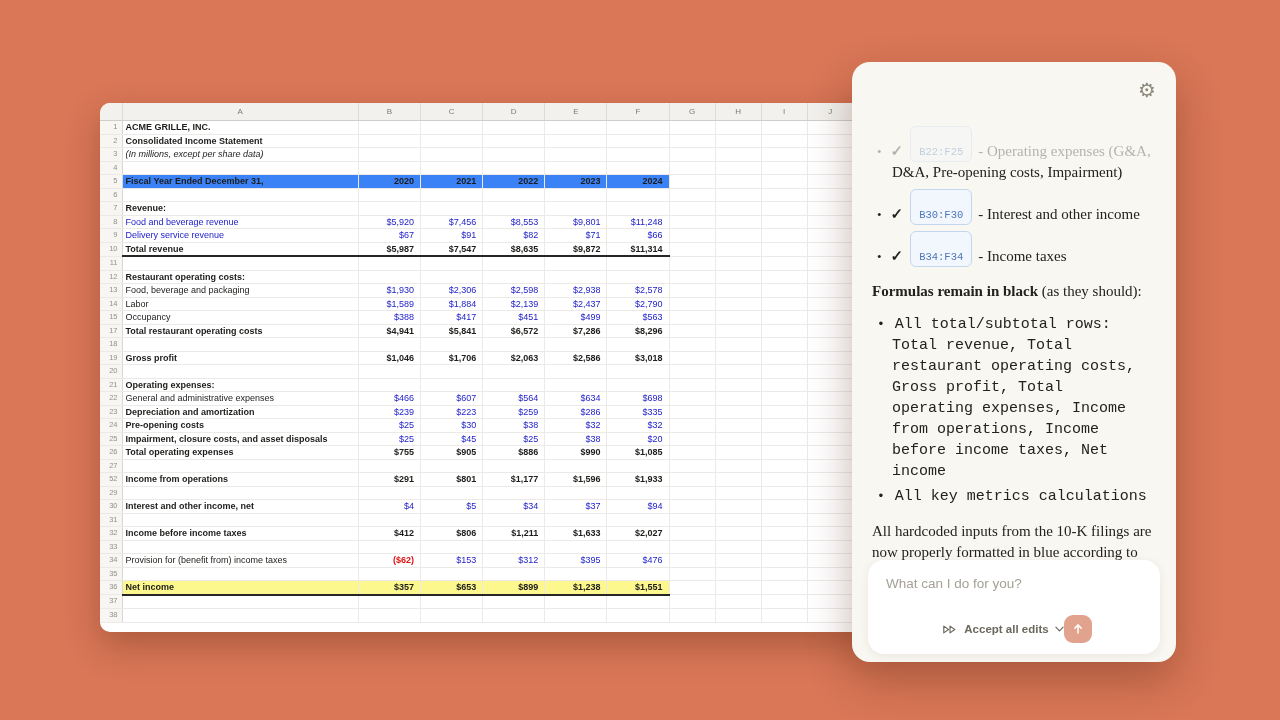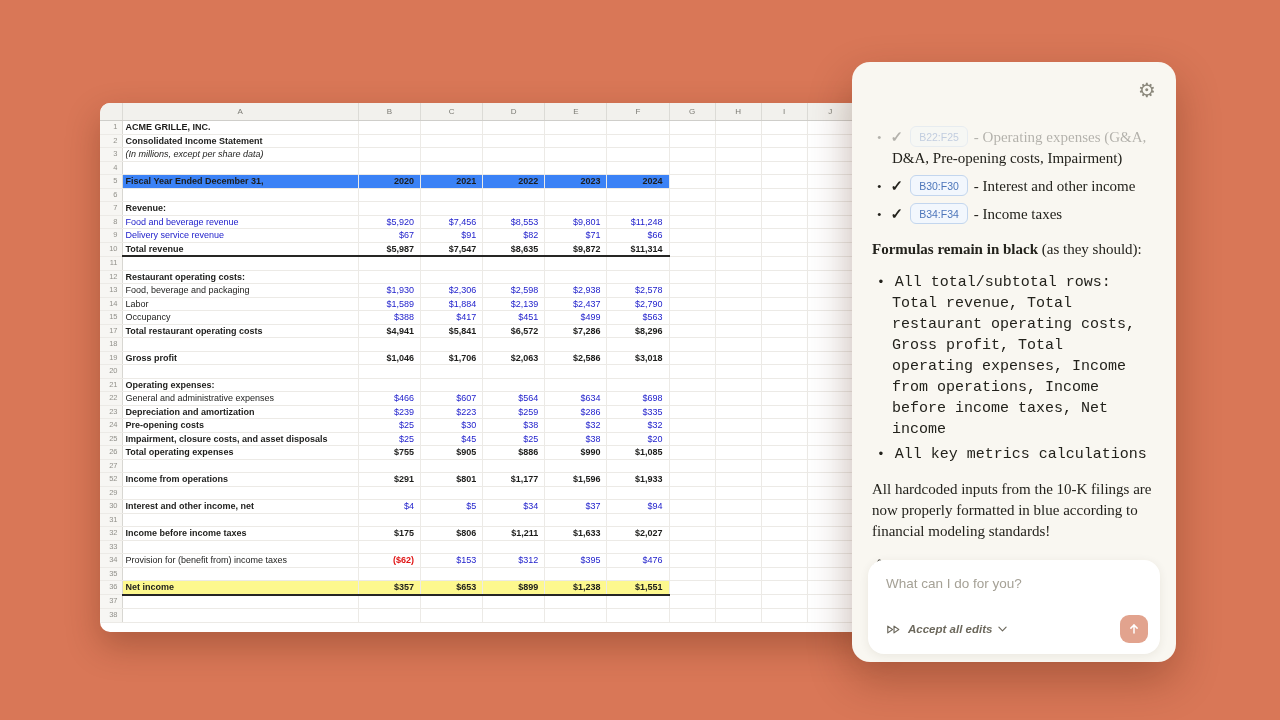--- a/index.html
+++ b/index.html
@@ -54,23 +54,23 @@
   }
   .panel-body{
     position:absolute;top:64px;left:20px;right:24px;
     font-family:"Liberation Serif",serif;font-size:15px;line-height:21px;
   }
   .check-item{padding-left:20px;text-indent:-15px;margin-bottom:6px;}
   .cbullet{font-size:13px;margin-right:9px;}
   .cmark{font-weight:bold;margin-right:7px;}
   .chip{
     display:inline-block;text-indent:0;
-    font-family:Liberation Sans, sans-serif;
+    font-family:Liberation Mono, monospace;
     font-size:10.5px;line-height:14px;color:#4d76ba;background:#f2f7fd;
-    border:1px solid #c3d6ee;border-radius:6px;padding:3px 8px 2px;
+    border:1px solid #c3d6ee;border-radius:6px;padding:18px 8px 2px;
     margin-right:6px;vertical-align:1px;cursor:pointer;
   }
   .faded{opacity:.32;}
   .heading{margin:14px 0 12px;}
   ul.bullets{margin:0 0 14px;padding:0;font-family:Liberation Mono, monospace;}
   ul.bullets li{list-style:none;padding-left:20px;text-indent:-15px;margin-bottom:4px;}
   ul.bullets li .lb{font-size:13px;margin-right:10px;}
   .closing{margin:0 0 16px;}
   .feedback{display:flex;gap:13px;color:#55534b;}
   .feedback .fbtn{cursor:pointer;display:inline-flex;}
@@ -78,21 +78,21 @@
     position:absolute;left:16px;right:16px;bottom:8px;height:94px;
     background:#ffffff;border-radius:16px;
     box-shadow:0 2px 10px rgba(60,50,30,.08);
   }
   .placeholder{
     position:absolute;top:16px;left:18px;right:18px;
     font-size:13.5px;color:#a5a196;cursor:text;
   }
   .composer-row{
     position:absolute;left:18px;right:12px;bottom:11px;
-    display:flex;align-items:center;justify-content:space-between;font-style:italic;
+    display:flex;align-items:center;justify-content:center;
   }
   .accept{
     display:inline-flex;align-items:center;gap:6px;
     font-size:11.5px;font-weight:bold;color:#6c685c;cursor:pointer;
   }
   .send{
     width:28px;height:28px;border:none;border-radius:9px;background:#e2a38e;
     display:flex;align-items:center;justify-content:center;cursor:pointer;padding:0;
   }
 </style>
@@ -548,21 +548,21 @@
           <td class="val "></td>
           <td></td>
           <td></td>
           <td></td>
           <td></td>
           <td></td>
         </tr>
         <tr>
           <td class="rown">32</td>
           <td class="lbl b">Income before income taxes</td>
-          <td class="val b">$175</td>
+          <td class="val b">$412</td>
           <td class="val b">$806</td>
           <td class="val b">$1,211</td>
           <td class="val b">$1,633</td>
           <td class="val b">$2,027</td>
           <td></td>
           <td></td>
           <td></td>
           <td></td>
           <td></td>
         </tr>

